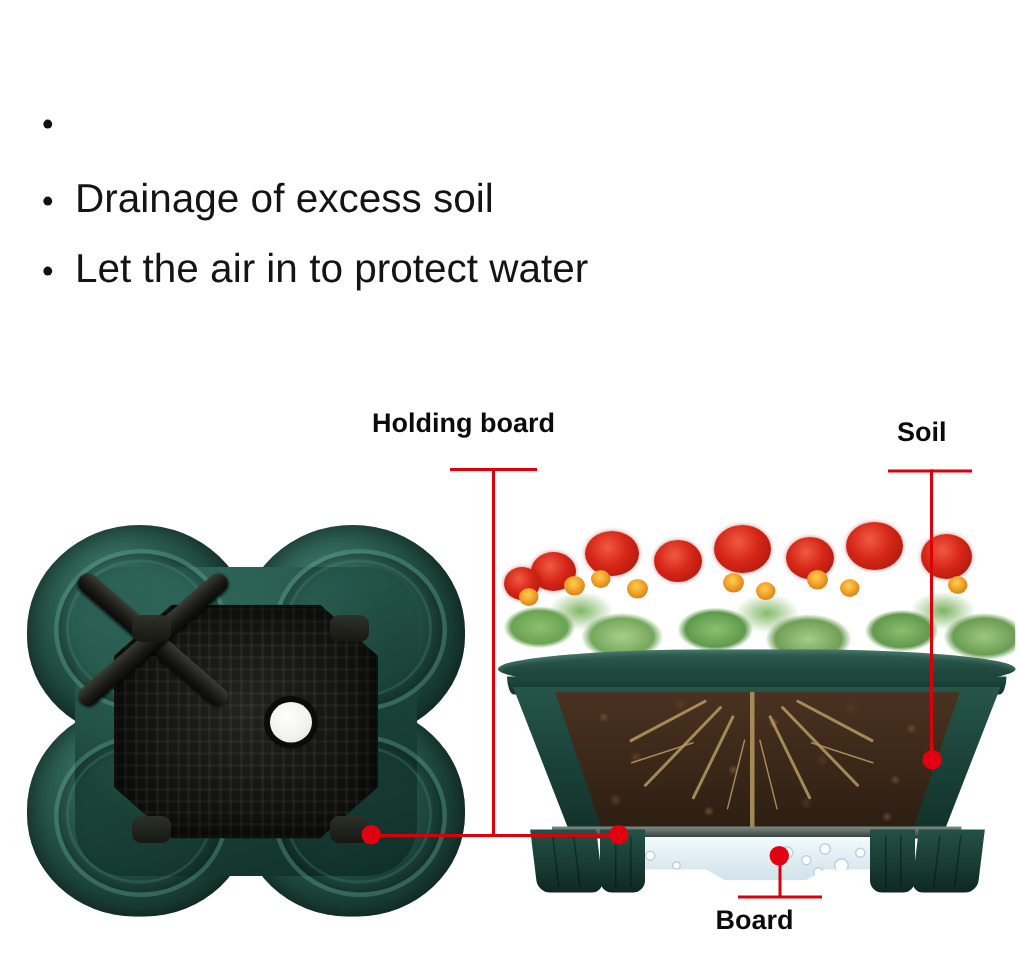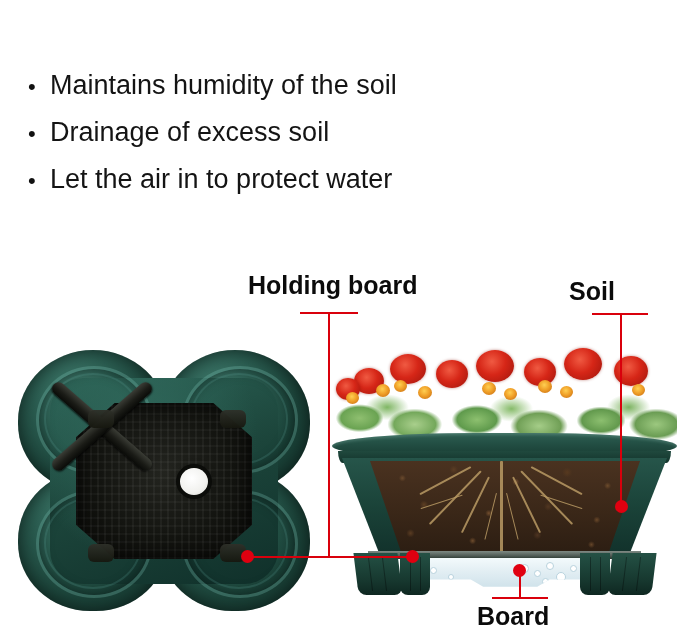--- a/index.html
+++ b/index.html
@@ -70,27 +70,27 @@
     font-size: 27px;
     line-height: 1;
     white-space: nowrap;
   }
 
   
   .callout-label {
     position: absolute;
     font-family: "Liberation Sans", sans-serif;
     font-weight: bold;
-    font-size: 25px;
+    font-size: 18px;
     color: #0b0b0b;
     white-space: nowrap;
     line-height: 1;
   }
   .lbl-holding { left: 248px; top: 273px; }
-  .lbl-soil    { left: 569px; top: 279px; }
+  .lbl-soil    { left: 598px; top: 279px; }
   .lbl-water   { left: 477px; top: 604px; }
 
   
   .lead-h, .lead-v, .lead-dot {
     position: absolute;
     background: #d9000c;
   }
   .lead-h { height: 2px; }
   .lead-v { width: 2px; }
   .lead-dot {
@@ -375,21 +375,20 @@
 </style>
 </head>
 <body>
 
 <div id="page">
 
 
   <div class="bullets">
     <div class="bullet-row">
       <span class="bullet-dot">•</span>
-      <span class="bullet-text">Maintains humidity of the soil</span>
     </div>
     <div class="bullet-row">
       <span class="bullet-dot">•</span>
       <span class="bullet-text">Drainage of excess soil</span>
     </div>
     <div class="bullet-row">
       <span class="bullet-dot">•</span>
       <span class="bullet-text">Let the air in to protect water</span>
     </div>
   </div>

